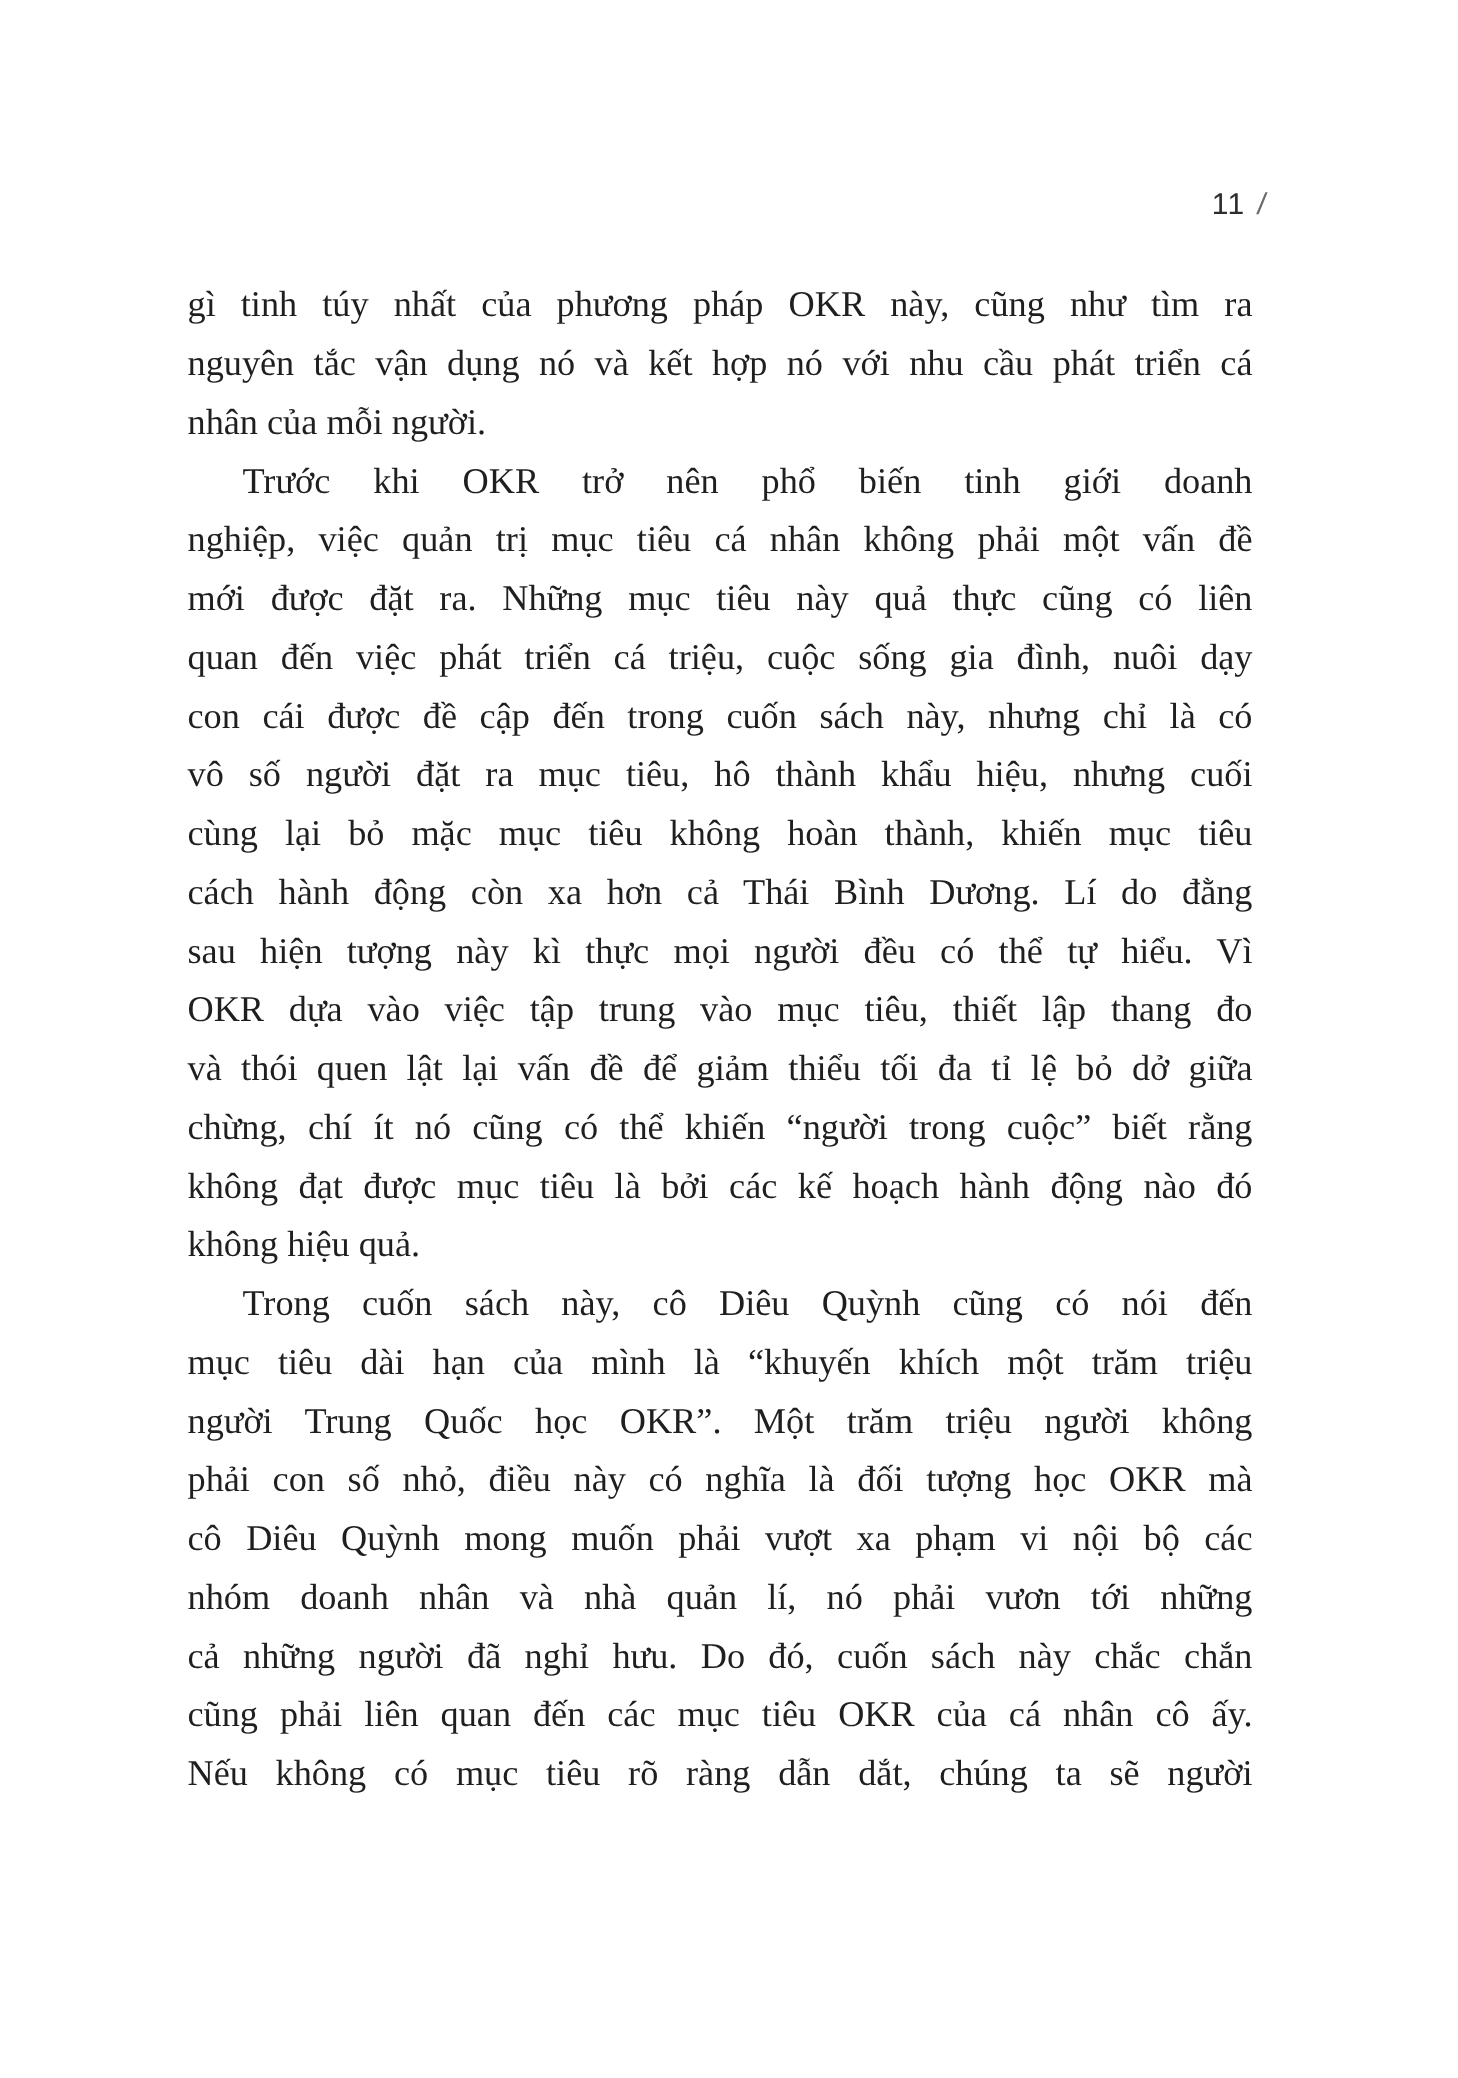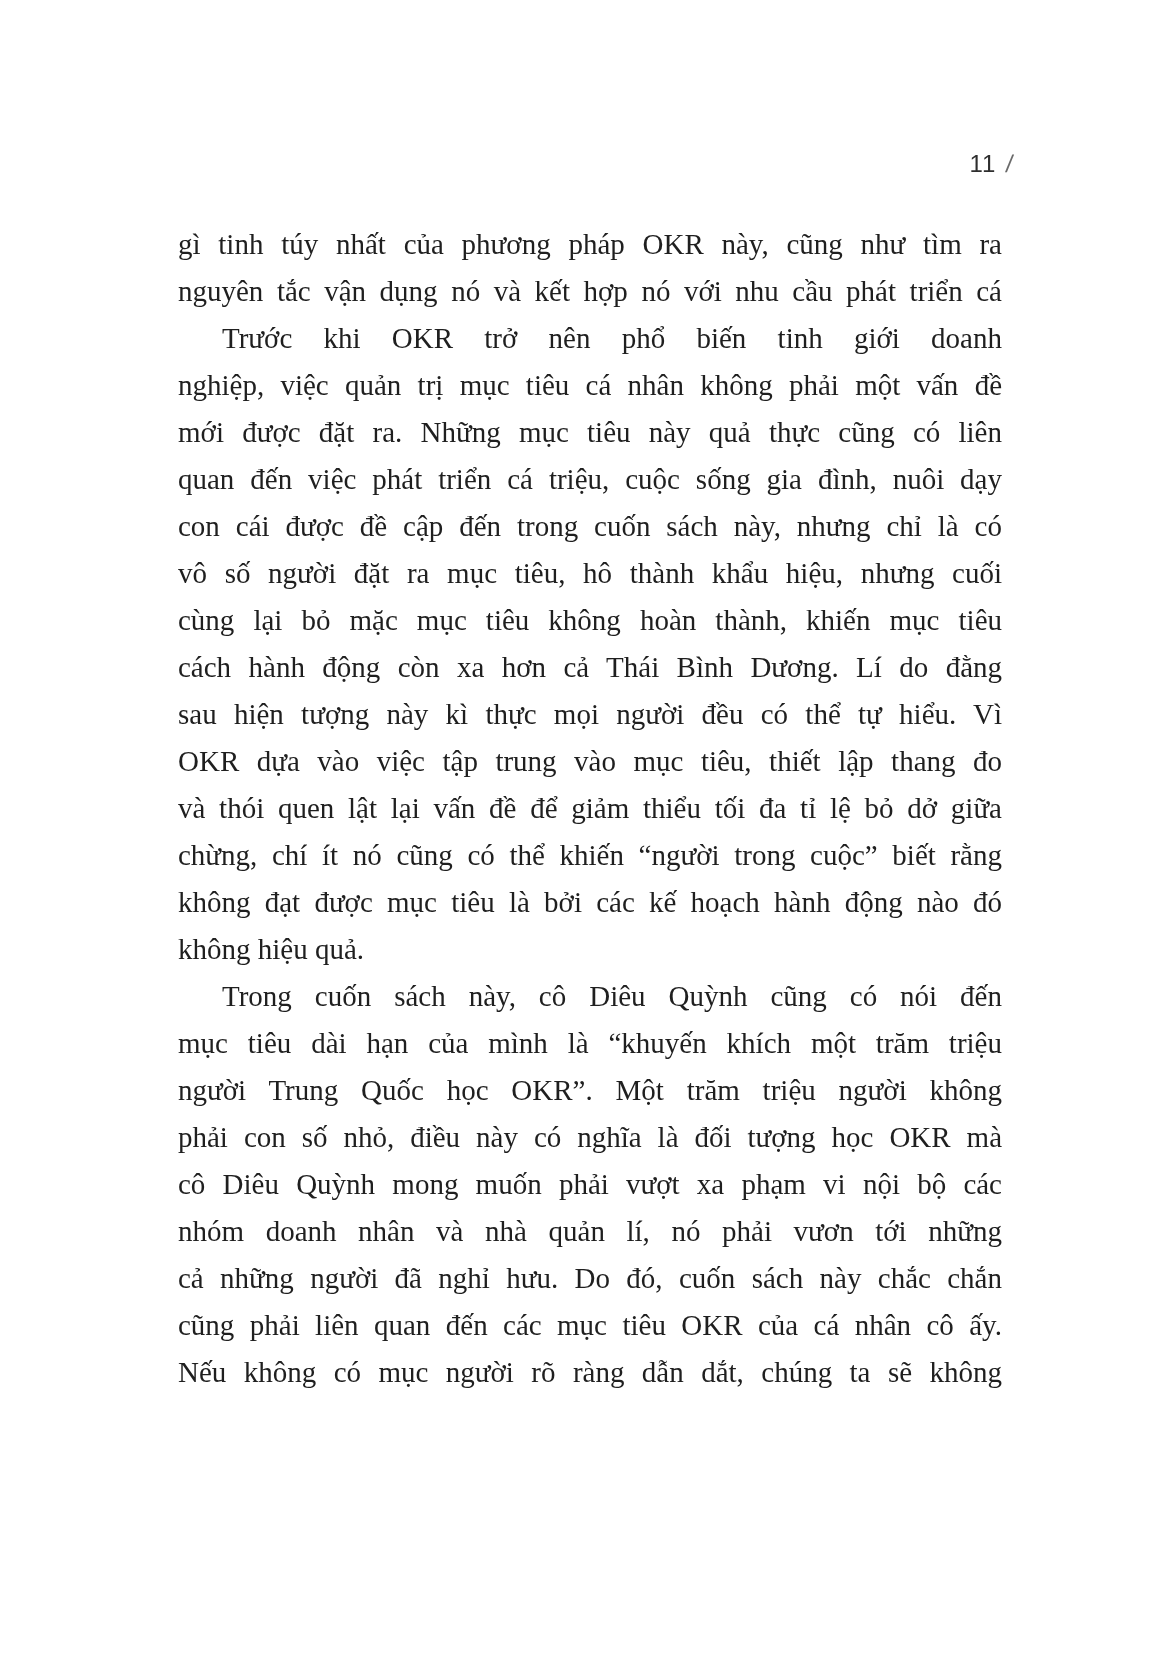--- a/index.html
+++ b/index.html
@@ -48,21 +48,20 @@
     line-height: 47px;
     color: #1f1f1f;
   }
 
   .paragraph { }
 
   .line {
     height: 47px;
     text-align: justify;
     text-align-last: justify;
-    margin-left: 28px;
   }
 
   .line.indent {
     text-indent: 44px;
   }
 
   .line.para-end {
     text-align-last: left;
   }
 </style>
@@ -73,20 +72,21 @@
 
   <div class="page-number">
     <span>11</span>
     <span class="slash">/</span>
   </div>
 
   <div class="text-block" id="text-block">
       <div class="paragraph">
         <div class="line">gì tinh túy nhất của phương pháp OKR này, cũng như tìm ra</div>
         <div class="line">nguyên tắc vận dụng nó và kết hợp nó với nhu cầu phát triển cá</div>
+        <div class="line para-end">nhân của mỗi người.</div>
       </div>
       <div class="paragraph">
         <div class="line indent">Trước khi OKR trở nên phổ biến tinh giới doanh</div>
         <div class="line">nghiệp, việc quản trị mục tiêu cá nhân không phải một vấn đề</div>
         <div class="line">mới được đặt ra. Những mục tiêu này quả thực cũng có liên</div>
         <div class="line">quan đến việc phát triển cá triệu, cuộc sống gia đình, nuôi dạy</div>
         <div class="line">con cái được đề cập đến trong cuốn sách này, nhưng chỉ là có</div>
         <div class="line">vô số người đặt ra mục tiêu, hô thành khẩu hiệu, nhưng cuối</div>
         <div class="line">cùng lại bỏ mặc mục tiêu không hoàn thành, khiến mục tiêu</div>
         <div class="line">cách hành động còn xa hơn cả Thái Bình Dương. Lí do đằng</div>
@@ -99,17 +99,17 @@
       </div>
       <div class="paragraph">
         <div class="line indent">Trong cuốn sách này, cô Diêu Quỳnh cũng có nói đến</div>
         <div class="line">mục tiêu dài hạn của mình là “khuyến khích một trăm triệu</div>
         <div class="line">người Trung Quốc học OKR”. Một trăm triệu người không</div>
         <div class="line">phải con số nhỏ, điều này có nghĩa là đối tượng học OKR mà</div>
         <div class="line">cô Diêu Quỳnh mong muốn phải vượt xa phạm vi nội bộ các</div>
         <div class="line">nhóm doanh nhân và nhà quản lí, nó phải vươn tới những</div>
         <div class="line">cả những người đã nghỉ hưu. Do đó, cuốn sách này chắc chắn</div>
         <div class="line">cũng phải liên quan đến các mục tiêu OKR của cá nhân cô ấy.</div>
-        <div class="line">Nếu không có mục người rõ ràng dẫn dắt, chúng ta sẽ không</div>
+        <div class="line">Nếu không có mục tiêu rõ ràng dẫn dắt, chúng ta sẽ người</div>
       </div>
     </div>
 
 </div>
 
 </body></html>

